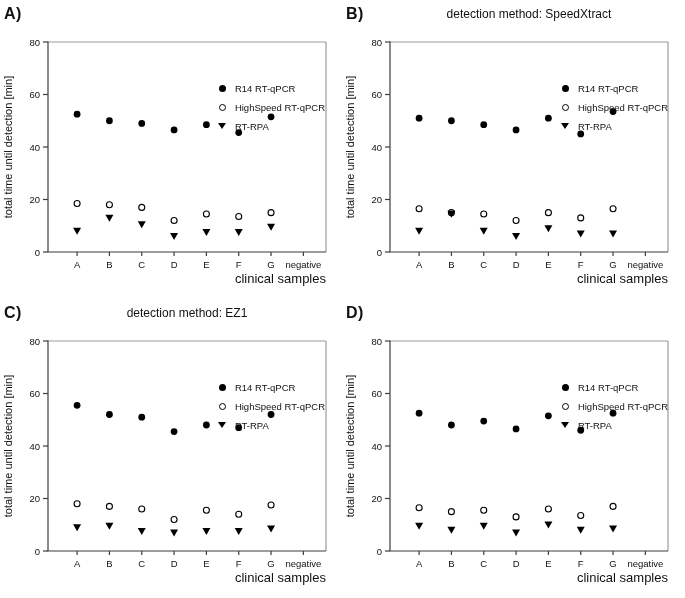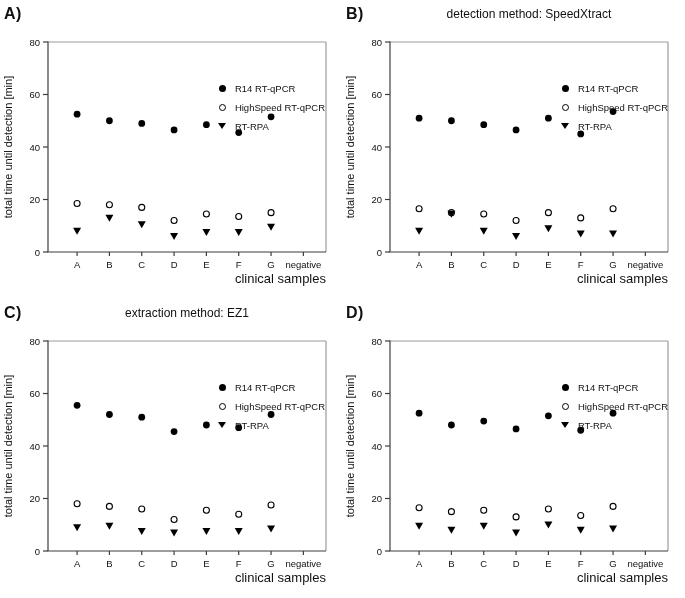--- a/index.html
+++ b/index.html
@@ -186,21 +186,21 @@
         <span class="mk-slot">
             <span class="mk-triangle-down"></span>
           </span>
         <span class="legend-text">RT-RPA</span>
       </div>
     </div>
   </section>
 
   <section class="panel">
     <div class="panel-label">C)</div>
-    <div class="panel-title">extraction method: EZ1</div>
+    <div class="panel-title">detection method: EZ1</div>
     <svg class="plot-svg" width="342" height="299" viewBox="0 0 342 299">
         <line x1="48" y1="42" x2="326" y2="42" stroke="#9b9b9b" stroke-width="1.2"></line>
         <line x1="326" y1="42" x2="326" y2="252" stroke="#9b9b9b" stroke-width="1.2"></line>
         <line x1="48" y1="41.5" x2="48" y2="252" stroke="#3d3d3d" stroke-width="1.2"></line>
         <line x1="47.5" y1="252" x2="326" y2="252" stroke="#3d3d3d" stroke-width="1.2"></line>
         <line x1="43" y1="252" x2="48" y2="252" stroke="#3d3d3d" stroke-width="1.2"></line>
         <text x="40" y="255.5" text-anchor="end" font-size="9.5" fill="#111">0</text>
         <line x1="43" y1="199.5" x2="48" y2="199.5" stroke="#3d3d3d" stroke-width="1.2"></line>
         <text x="40" y="203" text-anchor="end" font-size="9.5" fill="#111">20</text>
         <line x1="43" y1="147" x2="48" y2="147" stroke="#3d3d3d" stroke-width="1.2"></line>

